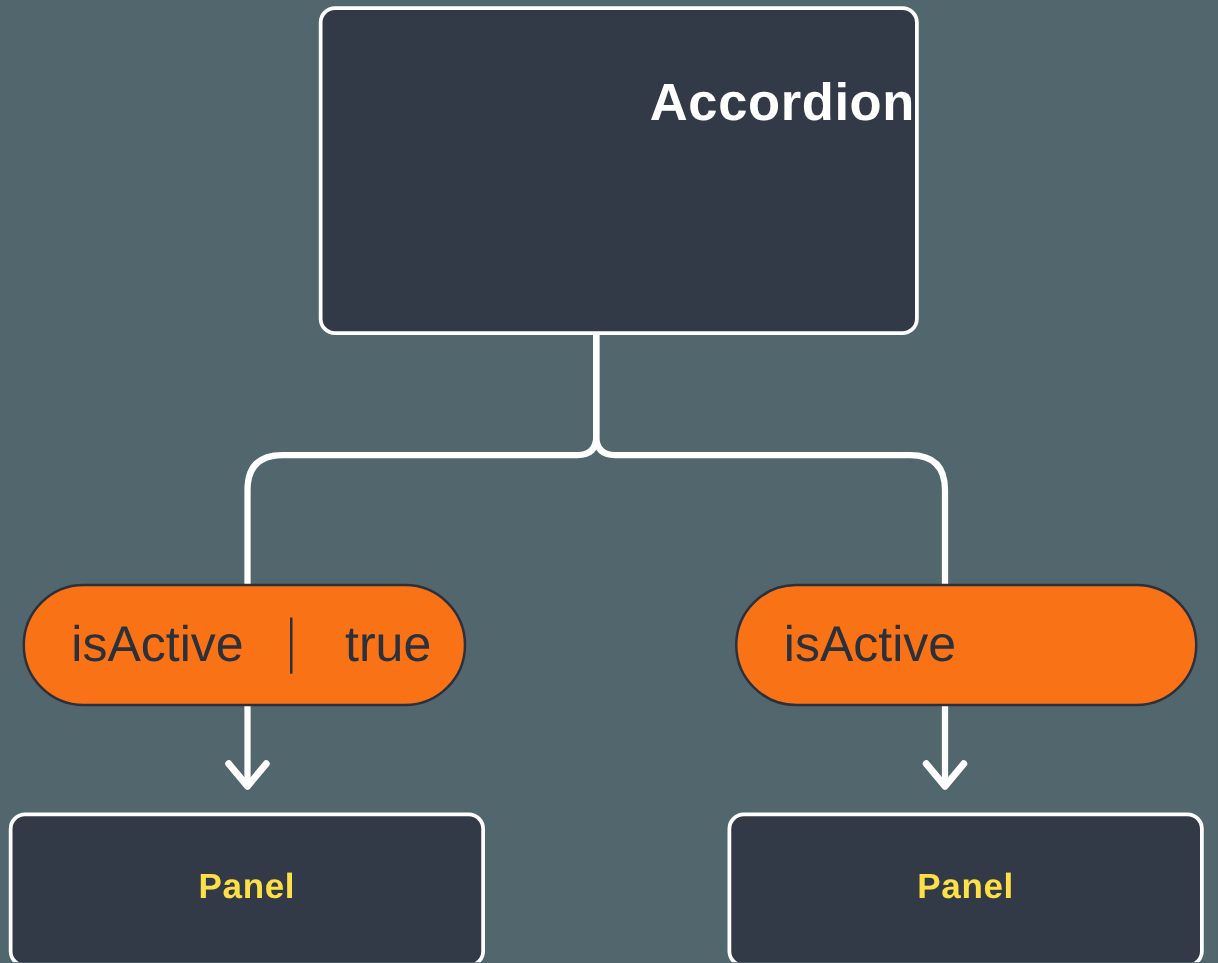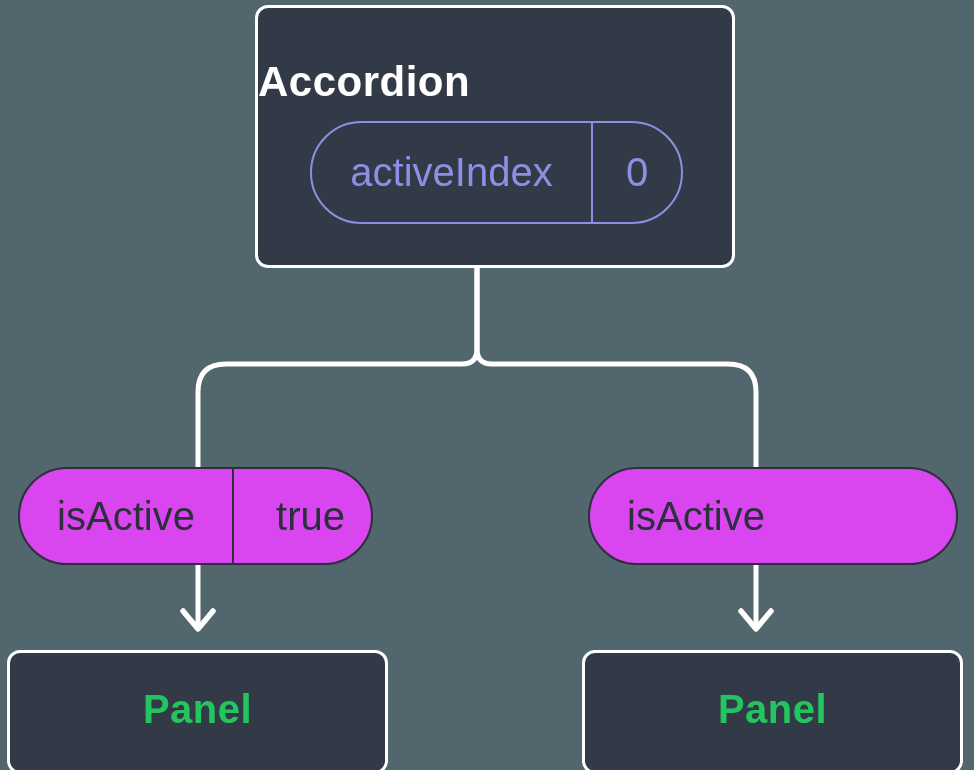--- a/index.html
+++ b/index.html
@@ -29,21 +29,21 @@
     border-radius: 13px;
     z-index: 2;
   }
   .node-root {
     left: 255px; top: 5px;
     width: 480px; height: 263px;
   }
   .node-title {
     position: absolute;
     left: 0; right: 0;
-    text-align: left;
+    text-align: right;
     color: #FFFFFF;
     font-size: 42px;
     font-weight: 600;
     letter-spacing: 0.5px;
   }
   .node-root .node-title { top: 50px; }
   .pill {
     display: flex;
     align-items: stretch;
     border-radius: 60px;
@@ -60,37 +60,38 @@
     position: absolute;
     left: 52px; top: 113px;
     width: 373px; height: 103px;
     border: 2.5px solid #8B90E4;
     color: #8B90E4;
   }
   .state-pill .seg-left  { width: 279px; }
   .state-pill .seg-right { flex: 1; border-left: 2.5px solid #8B90E4; }
   .prop-pill {
     position: absolute;
-    background: #d946ef;
+    background: #f97316;
     border: 2.5px solid #2B303B;
     color: #2B303B;
+    align-items: center;
   }
   .prop-pill .seg-left  { width: 212px; }
   .prop-pill .seg-right { flex: 1; border-left: 2.5px solid #2B303B; padding-left: 16px; }
   .prop-pill-left  { left: 18px;  top: 467px; width: 355px; height: 98px; }
   .prop-pill-right { left: 588px; top: 467px; width: 370px; height: 98px; }
   .node-panel {
     width: 381px; height: 124px;
     display: flex;
     align-items: center;
     justify-content: center;
   }
   .node-panel .panel-title {
-    color: #22c55e;
-    font-size: 40px;
+    color: #fde047;
+    font-size: 28px;
     font-weight: 600;
     letter-spacing: 0.5px;
     margin-top: -6px;
   }
   .node-panel-left  { left: 7px;   top: 650px; }
   .node-panel-right { left: 582px; top: 650px; }
 </style>
 </head>
 <body>
 
@@ -100,24 +101,20 @@
     <path d="M477 266 L477 349 Q477 364 462 364 L226 364 Q198 364 198 392 L198 467" stroke-linecap="round"></path>
     <path d="M477 266 L477 349 Q477 364 492 364 L728 364 Q756 364 756 392 L756 467" stroke-linecap="round"></path>
     <path d="M198 565 L198 628" stroke-linecap="round"></path>
     <path d="M183 611 L198 629 L213 611" stroke-width="5.5" stroke-linecap="round" stroke-linejoin="round"></path>
     <path d="M756 565 L756 628" stroke-linecap="round"></path>
     <path d="M741 611 L756 629 L771 611" stroke-width="5.5" stroke-linecap="round" stroke-linejoin="round"></path>
   </svg>
 
   <div class="node node-root">
     <div class="node-title">Accordion</div>
-    <div class="pill state-pill">
-      <div class="pill-seg seg-left">activeIndex</div>
-      <div class="pill-seg seg-right">0</div>
-    </div>
   </div>
 
   <div class="pill prop-pill prop-pill-left">
     <div class="pill-seg seg-left">isActive</div>
     <div class="pill-seg seg-right">true</div>
   </div>
 
   <div class="pill prop-pill prop-pill-right">
     <div class="pill-seg seg-left">isActive</div>
   </div>

